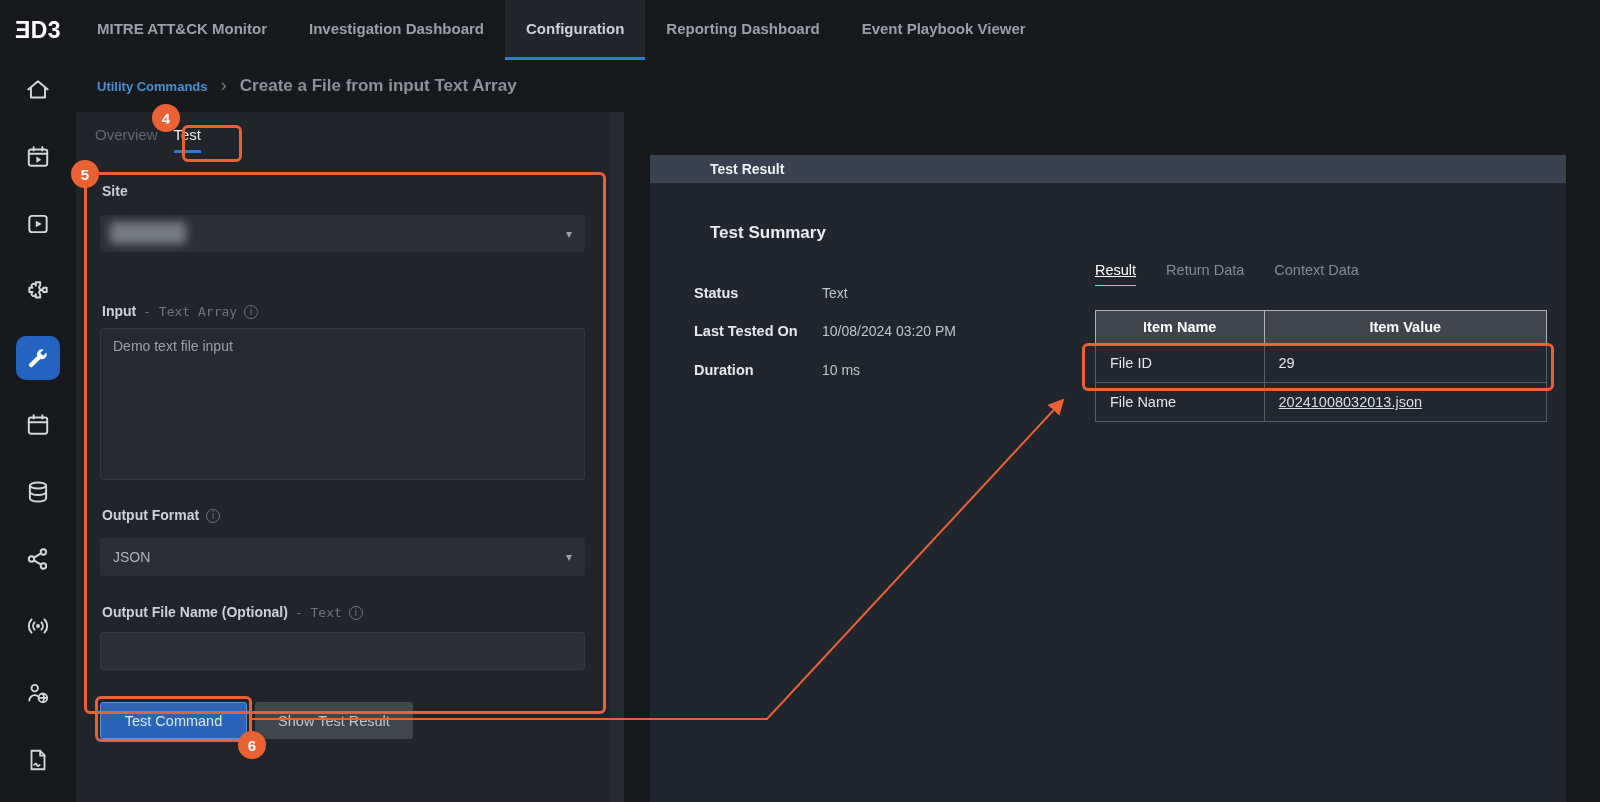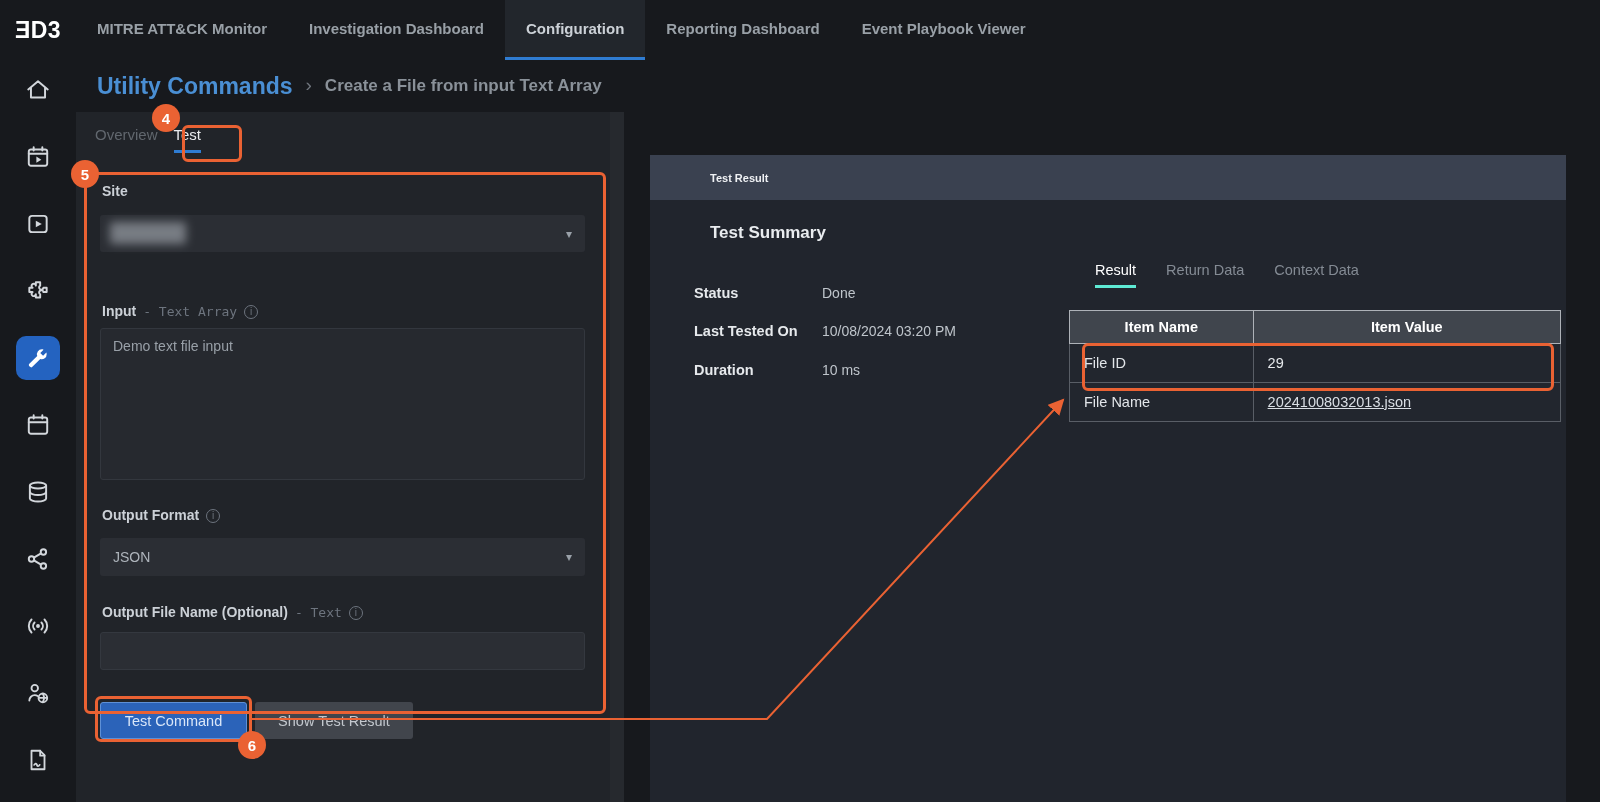--- a/index.html
+++ b/index.html
@@ -12,21 +12,21 @@
   .logo { width:76px; display:flex; align-items:center; justify-content:center; color:#ffffff;
           font-size:23px; font-weight:bold; letter-spacing:.5px; }
   .nav-item { display:flex; align-items:center; padding:0 21px; font-size:15px; font-weight:600;
               color:#99a0a7; border-bottom:3px solid transparent; }
   .nav-item:first-of-type { margin-left:10px; }
   .nav-item.active { color:#ccd1d7; background:#22262c; border-bottom-color:#2f7cd2; }
 
   
   .breadcrumb { position:absolute; left:76px; top:60px; height:52px; display:flex; align-items:center;
                 gap:13px; padding-left:21px; }
-  .bc-parent { color:#4a8fd4; font-weight:bold; font-size:23px; }
+  .bc-parent { color:#4a8fd4; font-weight:bold; font-size:13px; }
   .bc-sep { color:#70767e; font-size:19px; margin-top:-2px; }
   .bc-current { color:#8a9199; font-weight:bold; font-size:17px; }
 
   
   .sidebar { position:absolute; left:0; top:60px; width:76px; height:742px; display:flex;
              flex-direction:column; align-items:center; padding-top:8px; gap:23px; }
   .side-item { width:44px; height:44px; flex:0 0 auto; display:flex; align-items:center;
                justify-content:center; color:#d3d7dc; }
   .side-item.active { background:#2463c0; border-radius:10px; color:#ffffff; }
   .side-item svg { display:block; }
@@ -60,35 +60,35 @@
   .text-input { position:absolute; left:24px; top:520px; width:485px; height:38px; background:#2b2e34;
                 border:1px solid #34383f; border-radius:3px; }
 
   .btn { position:absolute; top:590px; height:37px; border-radius:3px; font-size:14.5px; display:flex;
          align-items:center; justify-content:center; }
   .btn-primary { left:24px; width:147px; background:#2b63b9; border:1px solid #5e90d6; color:#d9e6f8; }
   .btn-secondary { left:179px; width:158px; background:#41454c; color:#c3c8ce; }
 
   
   .right-panel { position:absolute; left:650px; top:155px; width:916px; height:647px; background:#21252d; }
-  .tr-header { height:45px; background:#3a4150; display:flex; align-items:center; padding-left:60px;
-               font-size:11px; font-weight:bold; color:#eff1f4; }
+  .tr-header { height:28px; background:#3a4150; display:flex; align-items:center; padding-left:60px;
+               font-size:14px; font-weight:bold; color:#eff1f4; }
   .summary-title { position:absolute; left:60px; top:68px; font-size:17px; font-weight:bold; color:#e9ecef; }
   .sum-row { position:absolute; left:44px; display:flex; }
   .sum-label { width:128px; font-weight:bold; font-size:14.5px; color:#e6e9ec; }
   .sum-value { color:#bfc5cb; font-size:14px; }
 
   .output-tab { position:absolute; left:430px; top:55px; width:177px; height:40px; background:#1b2029;
                 color:#eef0f3; font-weight:bold; font-size:14.5px; display:flex; align-items:center;
                 justify-content:center; }
   .sub-tabs { position:absolute; left:445px; top:107px; display:flex; gap:30px; font-size:14.5px; }
   .sub-tab { padding-bottom:7px; color:#848b94; }
-  .sub-tab.active { color:#ffffff; border-bottom:3px solid #5eead4; }
-
-  .result-table { position:absolute; left:419px; top:155px; width:492px; border-collapse:collapse; }
+  .sub-tab.active { color:#ffffff; border-bottom:1px solid #5eead4;text-decoration:underline; }
+
+  .result-table { position:absolute; left:445px; top:155px; width:452px; border-collapse:collapse; }
   .result-table th { background:#40454d; border:1px solid #aeb2b8; color:#ffffff; font-weight:bold;
                      font-size:14.5px; height:33px; text-align:center; }
   .result-table td { background:#22262e; border:1px solid #595e66; font-size:14.5px; height:39px;
                      padding-left:14px; text-align:left; }
   td.cell-name { color:#e2e5e9; }
   td.cell-value { color:#e6e9ec; }
   .file-link { color:#d9dee4; text-decoration:underline; }
 
   
   .ann { position:absolute; left:0; top:0; width:1600px; height:802px; pointer-events:none; z-index:60; }
@@ -230,21 +230,21 @@
 
   <div class="right-panel">
     <div class="tr-header">
       <span>Test Result</span>
     </div>
 
     <div class="summary-title">Test Summary</div>
 
     <div class="sum-row" style="top:130px">
       <div class="sum-label">Status</div>
-      <div class="sum-value">Done</div>
+      <div class="sum-value">Text</div>
     </div>
     <div class="sum-row" style="top:168px">
       <div class="sum-label">Last Tested On</div>
       <div class="sum-value">10/08/2024 03:20 PM</div>
     </div>
     <div class="sum-row" style="top:207px">
       <div class="sum-label">Duration</div>
       <div class="sum-value">10 ms</div>
     </div>
 

